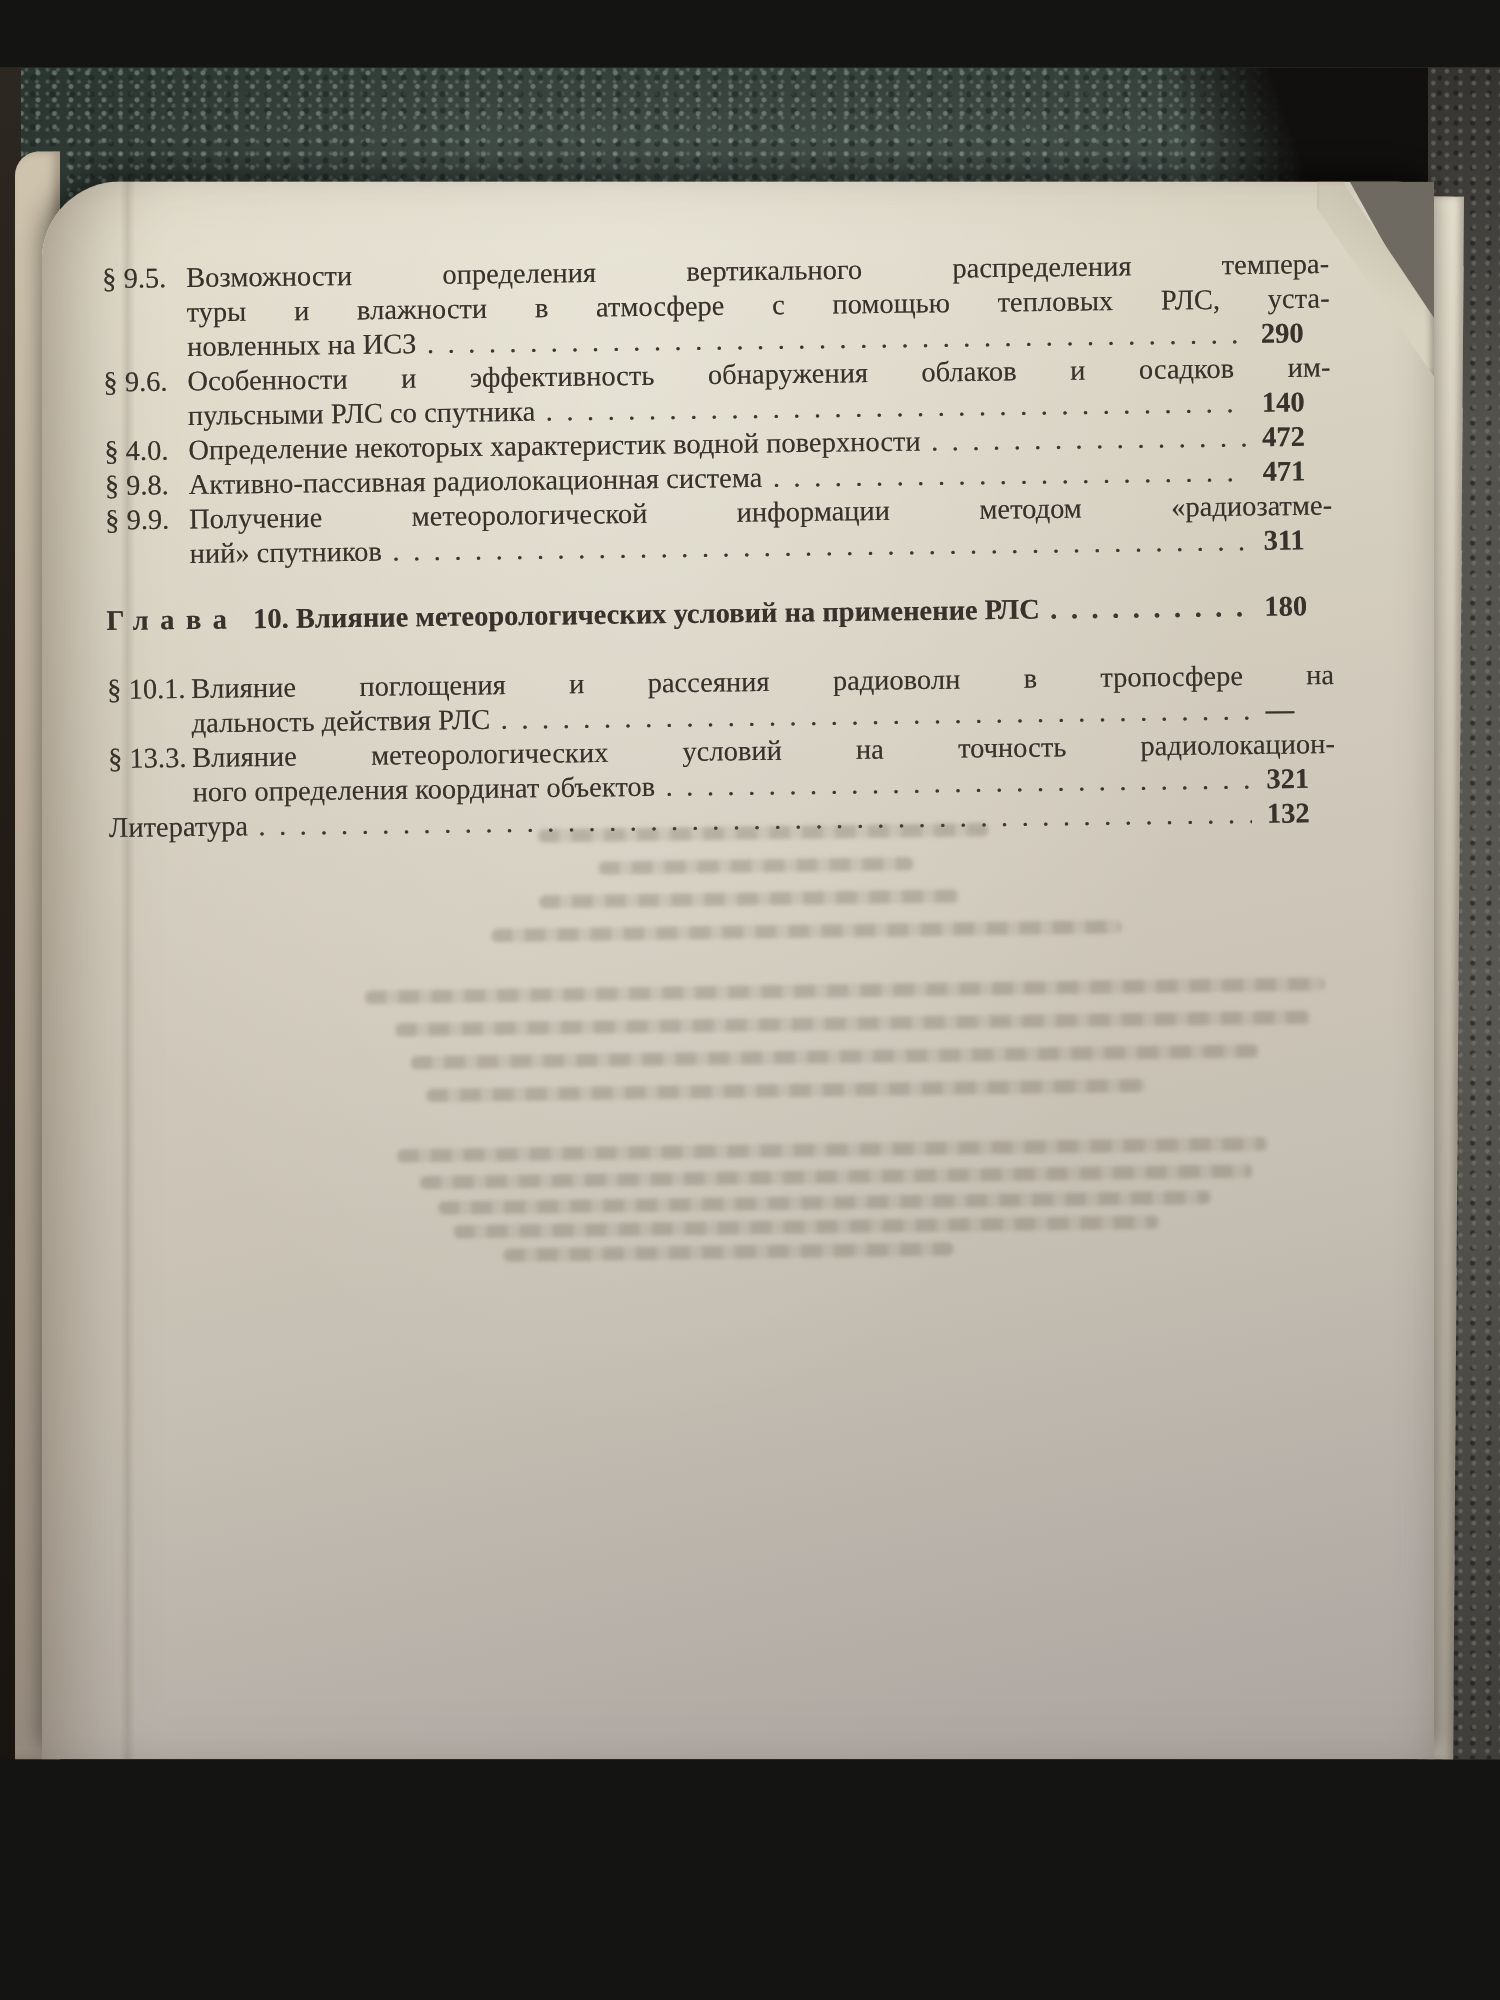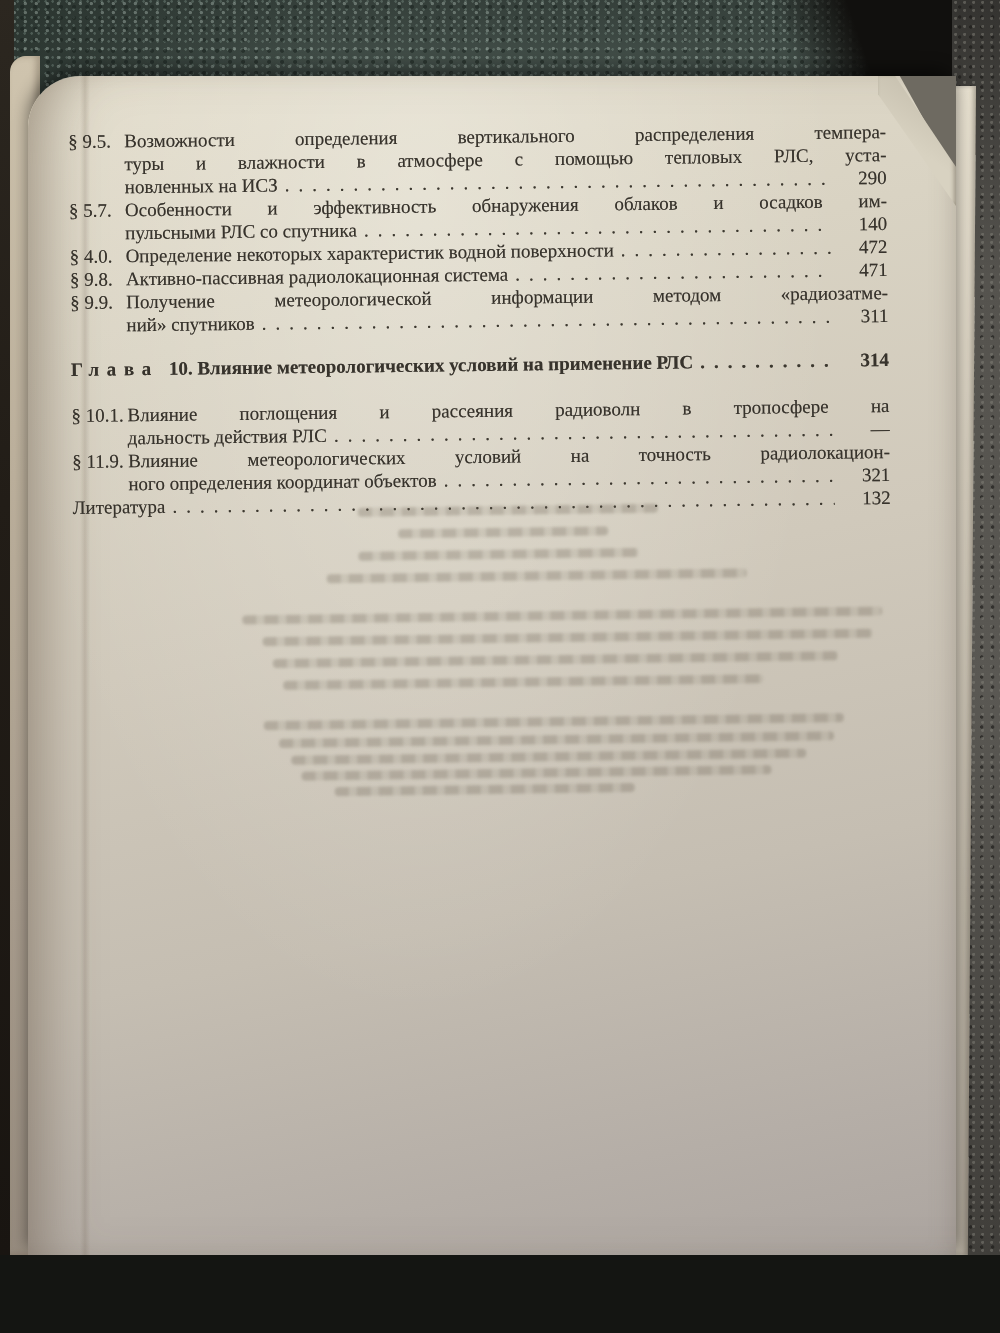--- a/index.html
+++ b/index.html
@@ -1,17 +1,17 @@
 <!DOCTYPE html>
 <html><head>
 <meta charset="utf-8">
 <style>
   html,body{margin:0;padding:0;background:#141512;}
-  .scene{position:relative;width:1000px;height:1255px;overflow:hidden;
-         font-family:"Liberation Serif",serif;}
+  .scene{position:relative;width:1000px;height:1128px;overflow:hidden;
+         font-family:"Liberation Serif",serif;margin-top:45px;}
 
   
   .cloth{position:absolute;left:0;top:0;width:100%;height:250px;background:#4c5953;
     background-image:
       radial-gradient(circle at 30% 40%, rgba(165,180,172,.45) 1.3px, transparent 2px),
       radial-gradient(circle at 70% 62%, rgba(25,34,30,.55) 1.6px, transparent 2.4px),
       radial-gradient(circle at 52% 18%, rgba(125,145,136,.4) 1px, transparent 1.6px),
       linear-gradient(90deg, rgba(40,50,45,.85), rgba(40,50,45,0) 32%),
       linear-gradient(180deg, rgba(30,38,34,.5), rgba(30,38,34,0) 45%);
     background-size:11px 9px,13px 11px,7px 8px,100% 100%,100% 100%;}
@@ -65,21 +65,21 @@
   .toc-entry.chapter{padding-left:0;font-weight:bold;margin:21px 0 23px;}
   .toc-label{position:absolute;left:0;top:0;}
   .toc-line{text-align:justify;text-align-last:justify;}
   .lastline{display:flex;align-items:baseline;}
   .lastline .txt{flex-shrink:0;}
   .chapter-word{letter-spacing:.40em;flex-shrink:0;margin-right:10px;}
   .toc-dots{flex:1;overflow:hidden;white-space:nowrap;margin-left:7px;min-width:12px;
     color:#3c382f;}
   .toc-dots::after{content:"...................................................................";
     letter-spacing:9px;font-size:19px;}
-  .toc-page{min-width:46px;text-align:right;flex-shrink:0;padding-left:10px;}
+  .toc-page{min-width:46px;flex-shrink:0;padding-left:10px;font-weight:bold;}
 
   
   .show-through{position:absolute;left:0;top:0;right:0;bottom:0;transform:rotate(-.8deg);
     filter:blur(1.4px);pointer-events:none;}
   .st{position:absolute;height:9px;border-radius:4px;background:rgba(112,102,88,.13);
     background-image:repeating-linear-gradient(90deg, rgba(95,86,72,.18) 0 14px, rgba(95,86,72,0) 14px 22px);}
 
   
   .watermark{position:absolute;left:928px;top:1286px;font-family:"DejaVu Sans",sans-serif;
     font-size:14px;color:rgba(238,235,227,.62);letter-spacing:.5px;z-index:20;
@@ -108,21 +108,21 @@
           <span class="toc-label">§ 9.5.</span>
           <div class="toc-line">Возможности определения вертикального распределения темпера-</div>
           <div class="toc-line">туры и влажности в атмосфере с помощью тепловых РЛС, уста-</div>
           <div class="lastline">
             <span class="txt">новленных на ИСЗ</span>
             <span class="toc-dots"></span>
             <span class="toc-page">290</span>
           </div>
         </div>
         <div class="toc-entry">
-          <span class="toc-label">§ 5.7.</span>
+          <span class="toc-label">§ 9.6.</span>
           <div class="toc-line">Особенности и эффективность обнаружения облаков и осадков им-</div>
           <div class="lastline">
             <span class="txt">пульсными РЛС со спутника</span>
             <span class="toc-dots"></span>
             <span class="toc-page">140</span>
           </div>
         </div>
         <div class="toc-entry">
           <span class="toc-label">§ 4.0.</span>
           <div class="lastline">
@@ -146,34 +146,34 @@
             <span class="txt">ний» спутников</span>
             <span class="toc-dots"></span>
             <span class="toc-page">311</span>
           </div>
         </div>
         <div class="toc-entry chapter">
           <div class="lastline">
             <span class="chapter-word">Глава</span>
             <span class="txt">10. Влияние метеорологических условий на применение РЛС</span>
             <span class="toc-dots"></span>
-            <span class="toc-page">314</span>
+            <span class="toc-page">180</span>
           </div>
         </div>
         <div class="toc-entry">
           <span class="toc-label">§ 10.1.</span>
           <div class="toc-line">Влияние поглощения и рассеяния радиоволн в тропосфере на</div>
           <div class="lastline">
             <span class="txt">дальность действия РЛС</span>
             <span class="toc-dots"></span>
             <span class="toc-page">—</span>
           </div>
         </div>
         <div class="toc-entry">
-          <span class="toc-label">§ 11.9.</span>
+          <span class="toc-label">§ 13.3.</span>
           <div class="toc-line">Влияние метеорологических условий на точность радиолокацион-</div>
           <div class="lastline">
             <span class="txt">ного определения координат объектов</span>
             <span class="toc-dots"></span>
             <span class="toc-page">321</span>
           </div>
         </div>
         <div class="toc-entry flush">
           <div class="lastline">
             <span class="txt">Литература</span>

